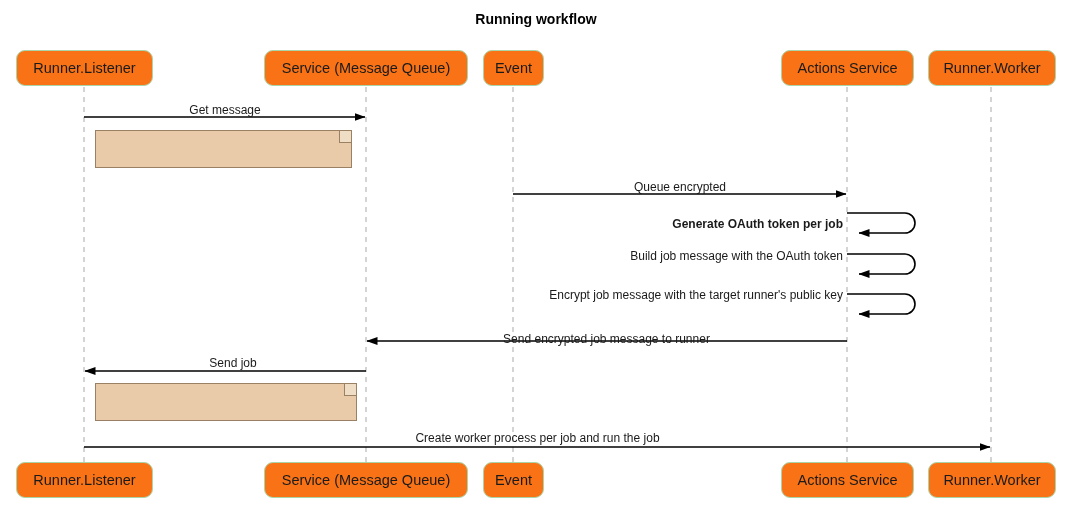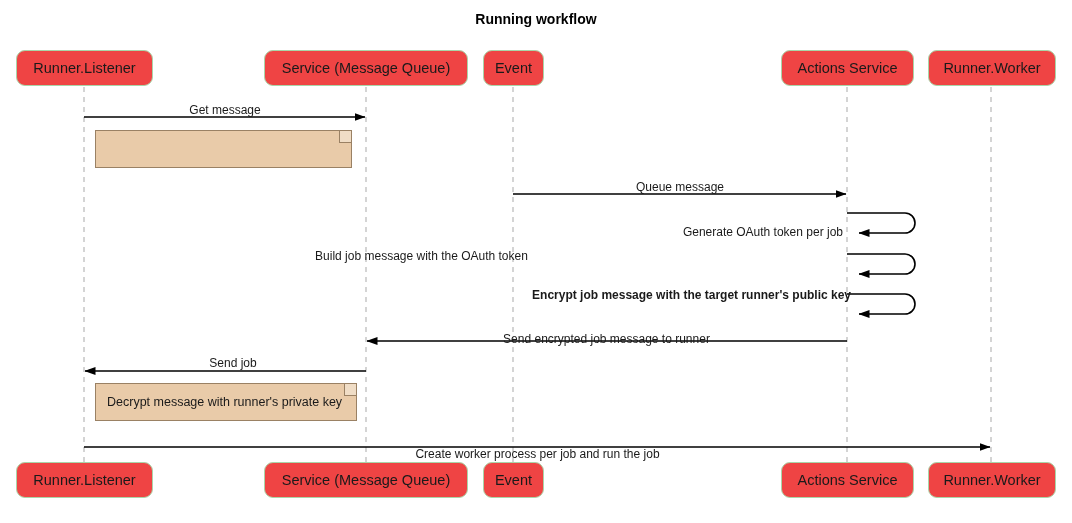--- a/index.html
+++ b/index.html
@@ -32,21 +32,21 @@
     left: 0;
     text-align: center;
     font-size: 14px;
     font-weight: bold;
     color: #000000;
     font-family: "Liberation Sans", sans-serif;
   }
   .participant {
     position: absolute;
     box-sizing: border-box;
-    background: #ef4444;
+    background: #f97316;
     border: 1px solid #a9d5a9;
     border-radius: 9px;
     display: flex;
     align-items: center;
     justify-content: center;
     font-size: 14.5px;
     color: #1a1a1a;
     height: 36px;
     white-space: nowrap;
     font-family: "Liberation Sans", sans-serif;
@@ -132,32 +132,31 @@
   <div id="participants-bottom">
       <div class="participant" style="left: 16px; top: 462px; width: 137px;">Runner.Listener</div>
       <div class="participant" style="left: 264px; top: 462px; width: 204px;">Service (Message Queue)</div>
       <div class="participant" style="left: 483px; top: 462px; width: 61px;">Event</div>
       <div class="participant" style="left: 781px; top: 462px; width: 133px;">Actions Service</div>
       <div class="participant" style="left: 928px; top: 462px; width: 128px;">Runner.Worker</div>
     </div>
 
   <div id="message-labels">
       <div class="msg-label" style="left: 84px; width: 282px; top: 103px;">Get message</div>
-      <div class="msg-label" style="left: 513px; width: 334px; top: 180px;">Queue message</div>
-      <div class="msg-label right-align" style="left: 0px; width: 843px; top: 225px;">Generate OAuth token per job</div>
-      <div class="msg-label right-align" style="left: 0px; width: 843px; top: 249px; text-align: center;">Build job message with the OAuth token</div>
-      <div class="msg-label right-align" style="left: 8px; width: 843px; top: 288px; font-weight: bold;">Encrypt job message with the target runner's public key</div>
+      <div class="msg-label" style="left: 513px; width: 334px; top: 180px;">Queue encrypted</div>
+      <div class="msg-label right-align" style="left: 0px; width: 843px; top: 217px; font-weight: bold;">Generate OAuth token per job</div>
+      <div class="msg-label right-align" style="left: 0px; width: 843px; top: 249px;">Build job message with the OAuth token</div>
+      <div class="msg-label right-align" style="left: 0px; width: 843px; top: 288px;">Encrypt job message with the target runner's public key</div>
       <div class="msg-label" style="left: 366px; width: 481px; top: 332px;">Send encrypted job message to runner</div>
       <div class="msg-label" style="left: 92px; width: 282px; top: 356px;">Send job</div>
-      <div class="msg-label" style="left: 84px; width: 907px; top: 431px; margin-top: 16px;">Create worker process per job and run the job</div>
+      <div class="msg-label" style="left: 84px; width: 907px; top: 431px;">Create worker process per job and run the job</div>
     </div>
 
   <div id="notes-layer">
       <div class="note" style="left: 95px; top: 130px; width: 257px; height: 38px;">
         <span class="note-fold"></span>
       </div>
       <div class="note" style="left: 95px; top: 383px; width: 262px; height: 38px;">
-        <span>Decrypt message with runner's private key</span>
         <span class="note-fold"></span>
       </div>
     </div>
 
 </div>
 
 </body></html>

